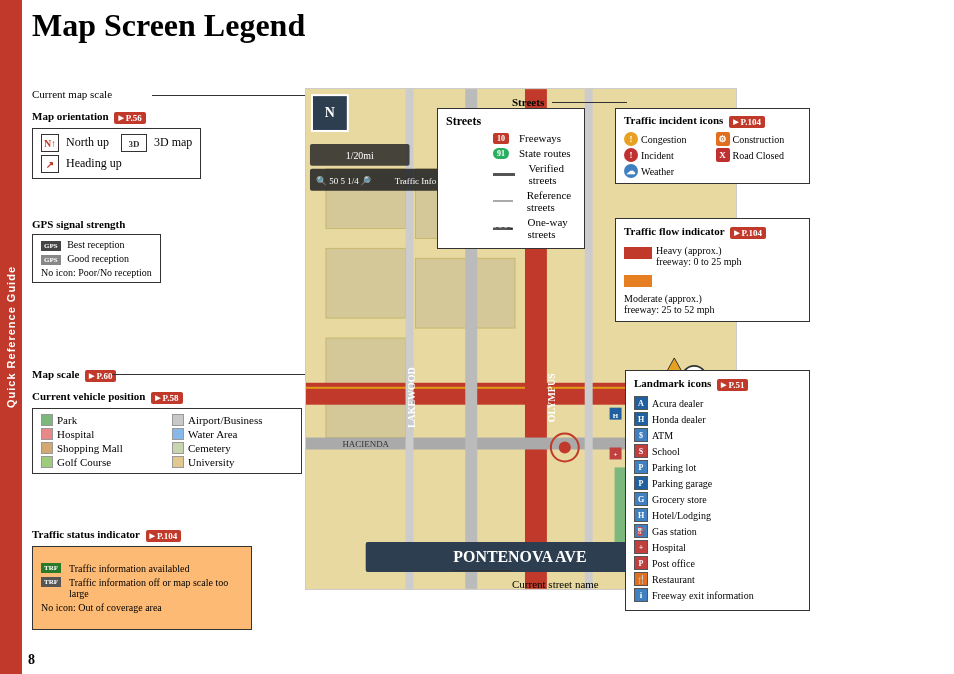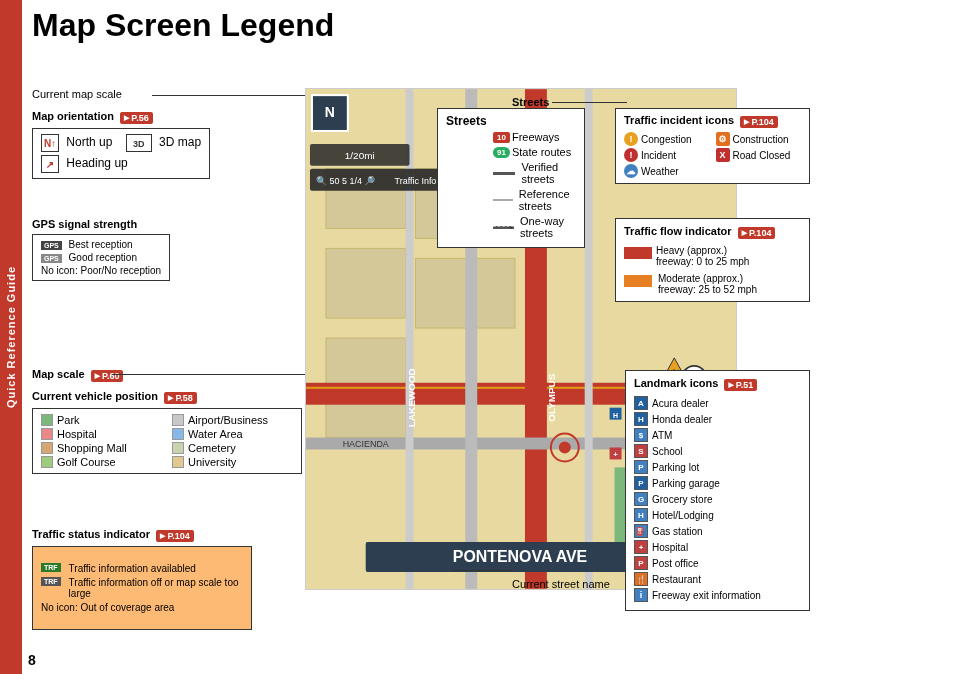--- a/index.html
+++ b/index.html
@@ -35,20 +35,21 @@
       letter-spacing: 1px;
     }
 
     
     .main {
       position: absolute;
       left: 22px;
       top: 0;
       width: 788px;
       height: 674px;
+      font-family: Liberation Serif, serif;
     }
 
     
     .title {
       font-size: 32px;
       font-weight: bold;
       padding: 8px 10px 4px 10px;
       line-height: 1.1;
     }
 
@@ -206,21 +207,21 @@
 
     .section-header {
       font-size: 12px;
       font-weight: bold;
       margin-bottom: 3px;
     }
 
     .streets-row {
       display: flex;
       align-items: center;
-      gap: 2px;
+      gap: 10px;
       margin-bottom: 3px;
       padding-left: 47px;
     }
 
     .freeway-icon {
       background: #c0392b;
       color: white;
       font-size: 8px;
       font-weight: bold;
       padding: 1px 4px;
@@ -545,21 +546,21 @@
       <span>Traffic flow indicator</span>
       <span class="arrow-badge">P.104</span>
     </div>
     <div style="display:flex; align-items:flex-start; gap:4px; margin-bottom:6px;">
       <span style="display:inline-block; width:28px; height:12px; background:#c0392b; flex-shrink:0; margin-top:2px;"></span>
       <div>
         <div>Heavy (approx.)</div>
         <div>freeway: 0 to 25 mph</div>
       </div>
     </div>
-    <div style="display:flex; align-items:flex-start; gap:6px;">
+    <div style="display:flex; align-items:flex-start; gap:6px;flex-direction:column;">
       <span style="display:inline-block; width:28px; height:12px; background:#e67e22; flex-shrink:0; margin-top:2px;"></span>
       <div>
         <div>Moderate (approx.)</div>
         <div>freeway: 25 to 52 mph</div>
       </div>
     </div>
   </div>
 
   <div class="landmark-box">
     <div style="font-size:11px; font-weight:bold; margin-bottom:5px;">

